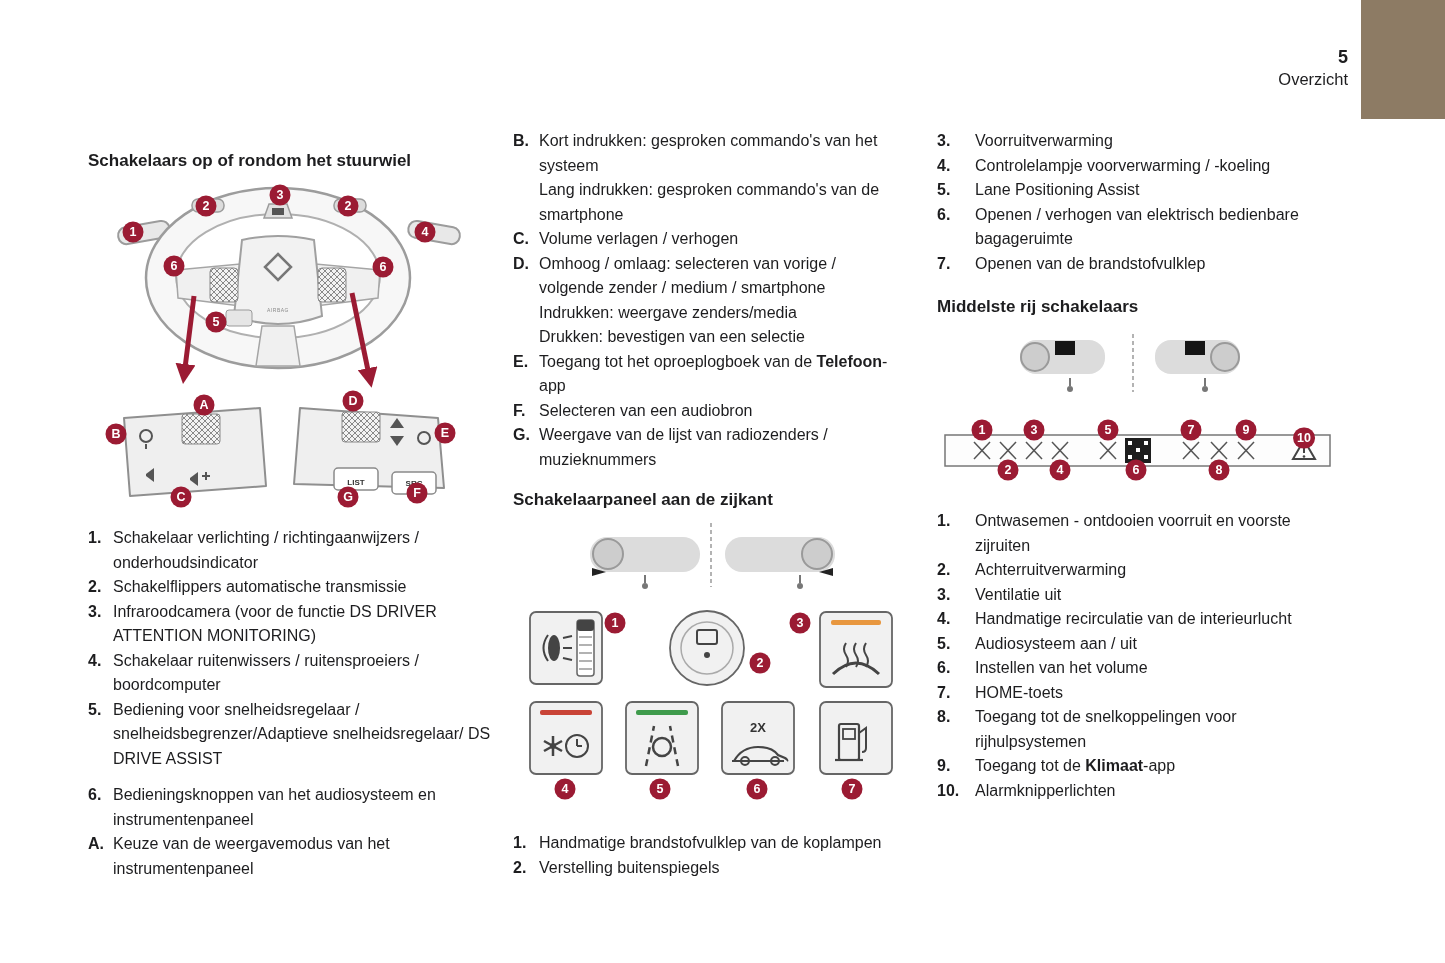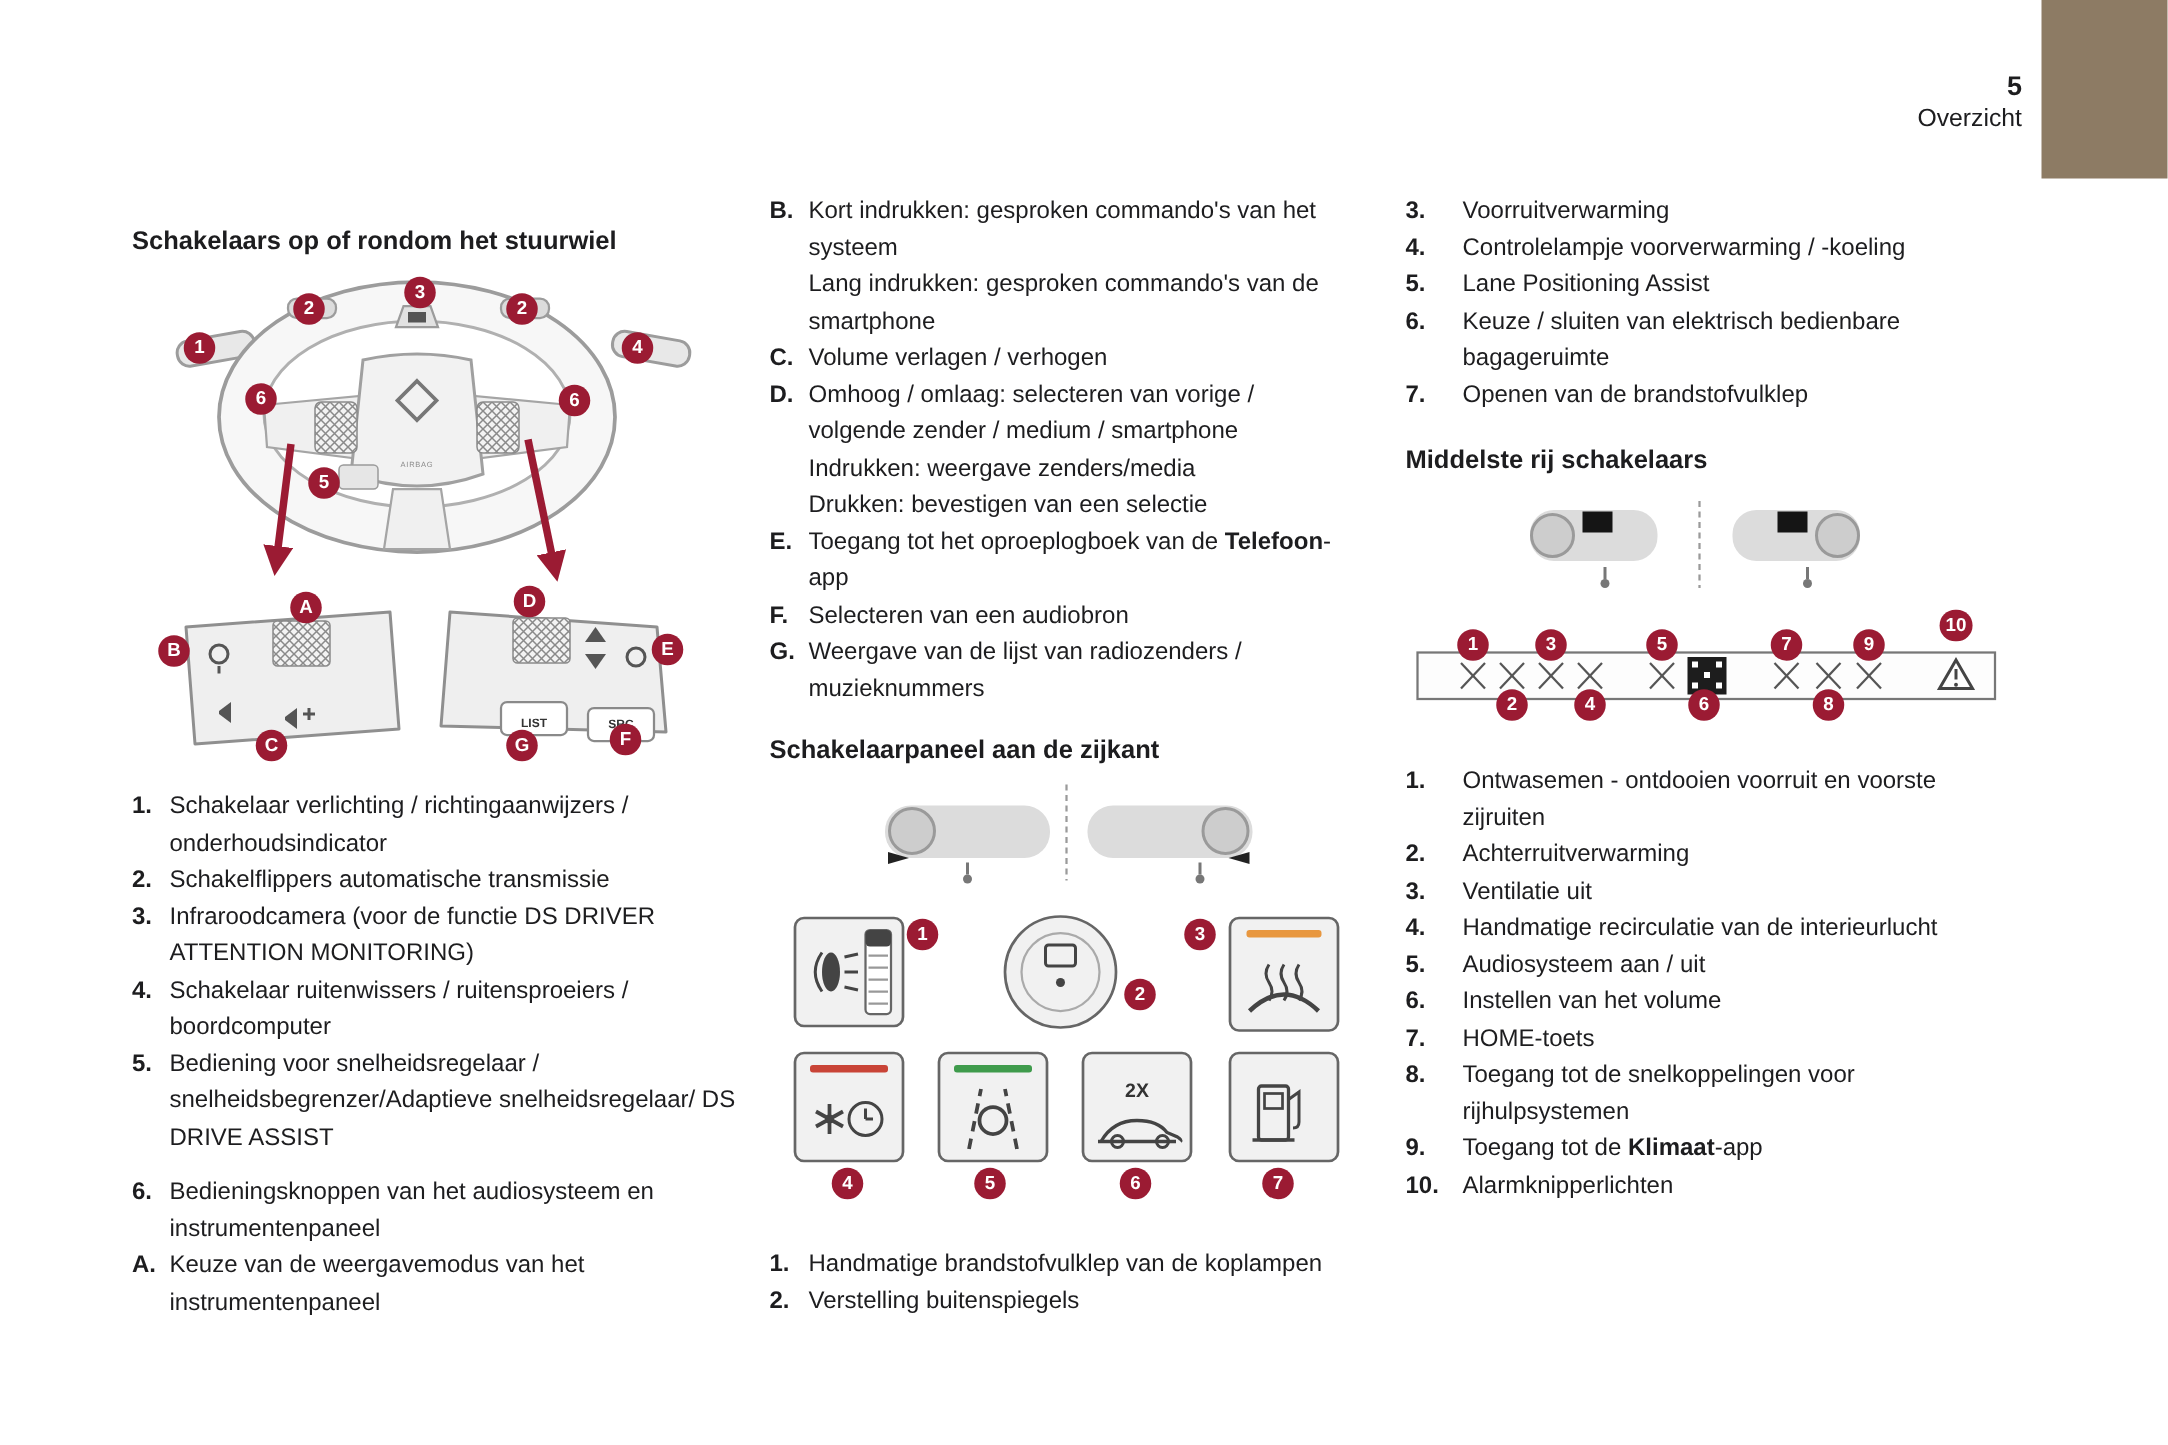--- a/index.html
+++ b/index.html
@@ -361,21 +361,21 @@
       <div class="row">
           <span class="n">4.</span>
           <span class="t">Controlelampje voorverwarming / -koeling</span>
         </div>
       <div class="row">
           <span class="n">5.</span>
           <span class="t">Lane Positioning Assist</span>
         </div>
       <div class="row">
           <span class="n">6.</span>
-          <span class="t">Keuze / sluiten van elektrisch bedienbare bagageruimte</span>
+          <span class="t">Openen / verhogen van elektrisch bedienbare bagageruimte</span>
         </div>
       <div class="row">
           <span class="n">7.</span>
           <span class="t">Openen van de brandstofvulklep</span>
         </div>
     </div>
 
     <h2>Middelste rij schakelaars</h2>
 
     <div class="diagram strip-diagram">
@@ -438,21 +438,21 @@
 
       <div class="callout" style="left:45px;top:102px;">1</div>
       <div class="callout" style="left:71px;top:142px;">2</div>
       <div class="callout" style="left:97px;top:102px;">3</div>
       <div class="callout" style="left:123px;top:142px;">4</div>
       <div class="callout" style="left:171px;top:102px;">5</div>
       <div class="callout" style="left:199px;top:142px;">6</div>
       <div class="callout" style="left:254px;top:102px;">7</div>
       <div class="callout" style="left:282px;top:142px;">8</div>
       <div class="callout" style="left:309px;top:102px;">9</div>
-      <div class="callout" style="left:367px;top:89px;">10</div>
+      <div class="callout" style="left:367px;top:110px;">10</div>
     </div>
 
     <div class="list">
       <div class="row">
           <span class="n">1.</span>
           <span class="t">Ontwasemen - ontdooien voorruit en voorste zijruiten</span>
         </div>
       <div class="row">
           <span class="n">2.</span>
           <span class="t">Achterruitverwarming</span>

